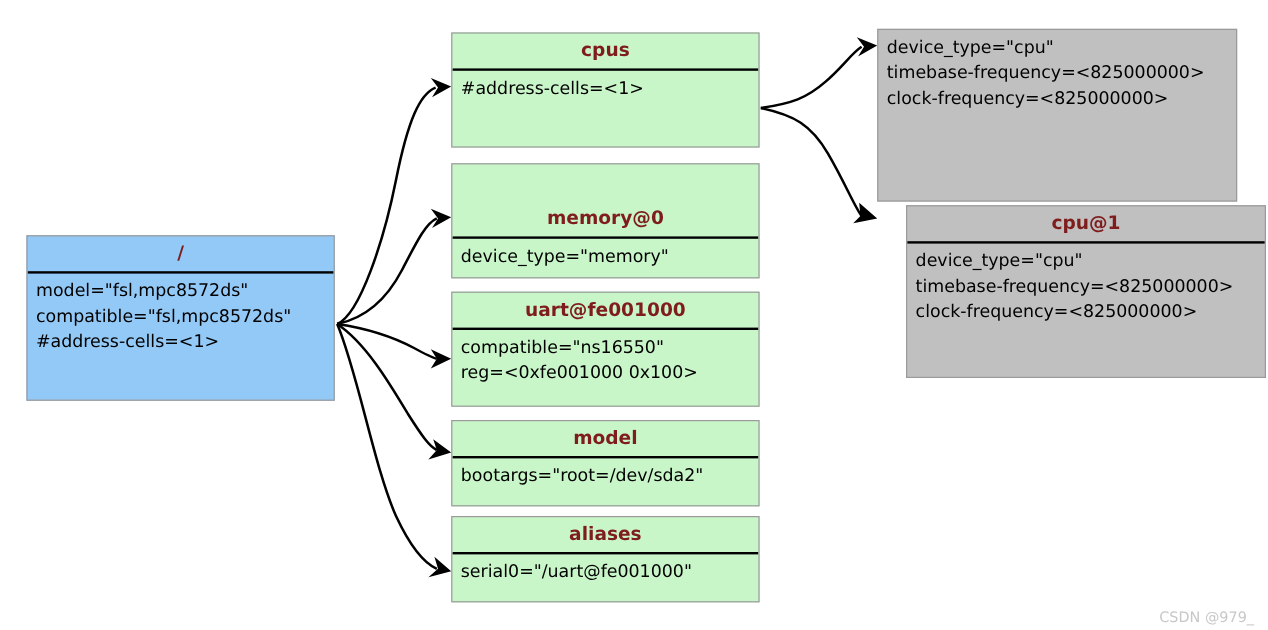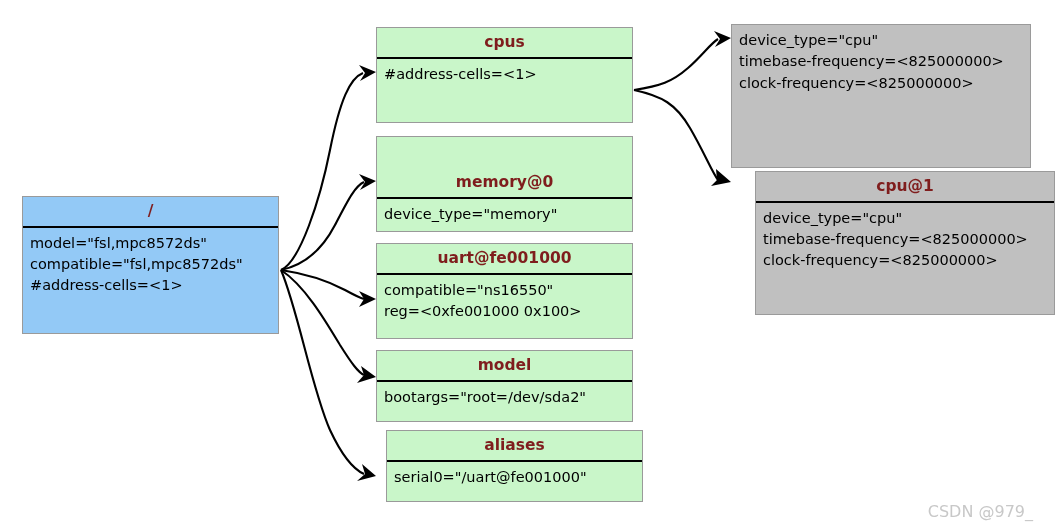--- a/index.html
+++ b/index.html
@@ -62,23 +62,23 @@
   #edges path {
     fill: none;
     stroke: #000000;
     stroke-width: 2.1px;
   }
   #edges polygon { fill: #000000; }
 
   
   #watermark {
     position: absolute;
-    right: 24px;
+    right: 12px;
     bottom: 4px;
-    font-size: 16px;
+    font-size: 12px;
     color: #c8c8c8;
     font-family: "DejaVu Sans", "Liberation Sans", sans-serif;
     white-space: nowrap;
   }
 </style>
 </head>
 <body>
 
 <div id="canvas">
 
@@ -151,21 +151,21 @@
     </div>
   </div>
 
   <div class="node green" id="node-chosen" style="left:376px; top:350px; width:257px; height:72px;">
     <div class="hdr">model</div>
     <div class="body">
       <span class="prop">bootargs="root=/dev/sda2"</span>
     </div>
   </div>
 
-  <div class="node green" id="node-aliases" style="left:376px; top:430px; width:257px; height:72px;margin-left:10px;">
+  <div class="node green" id="node-aliases" style="left:376px; top:430px; width:257px; height:72px;">
     <div class="hdr">aliases</div>
     <div class="body">
       <span class="prop">serial0="/uart@fe001000"</span>
     </div>
   </div>
 
   <div class="node gray" id="node-cpu0" style="left:731px; top:24px; width:300px; height:144px;">
     <div class="body">
       <span class="prop">device_type="cpu"</span>
       <span class="prop">timebase-frequency=&lt;825000000&gt;</span>

